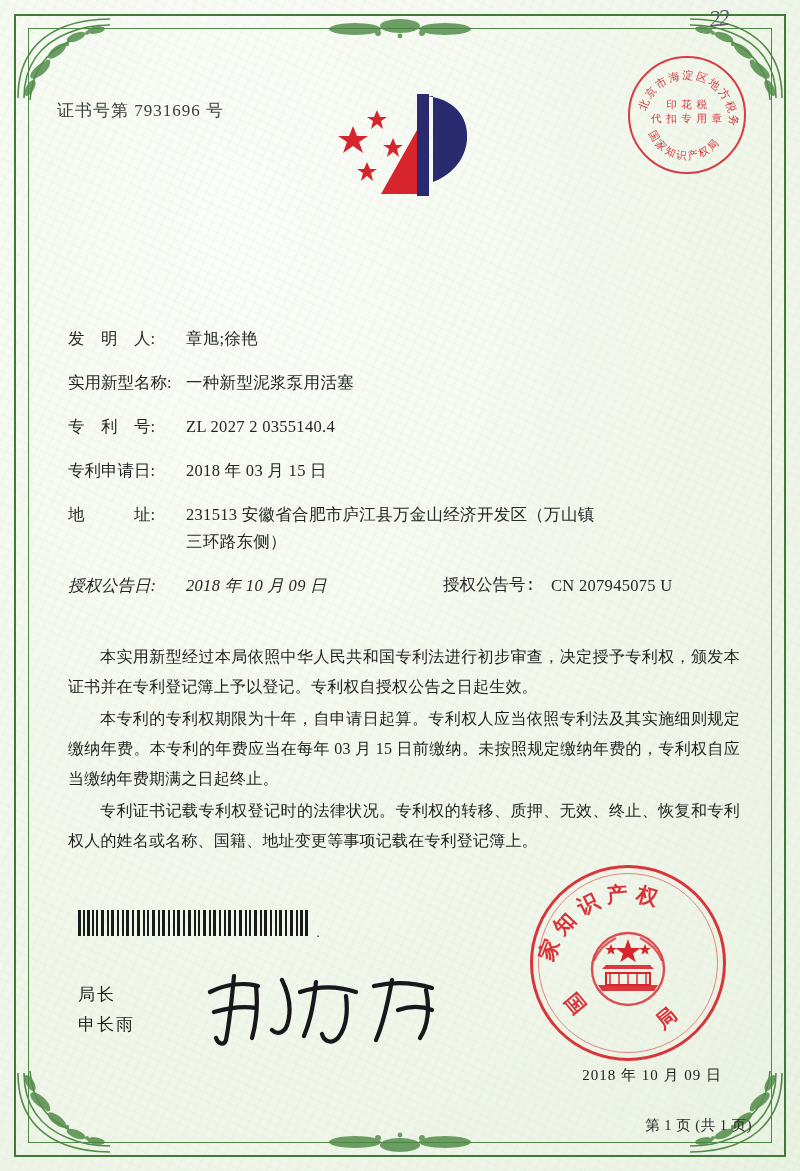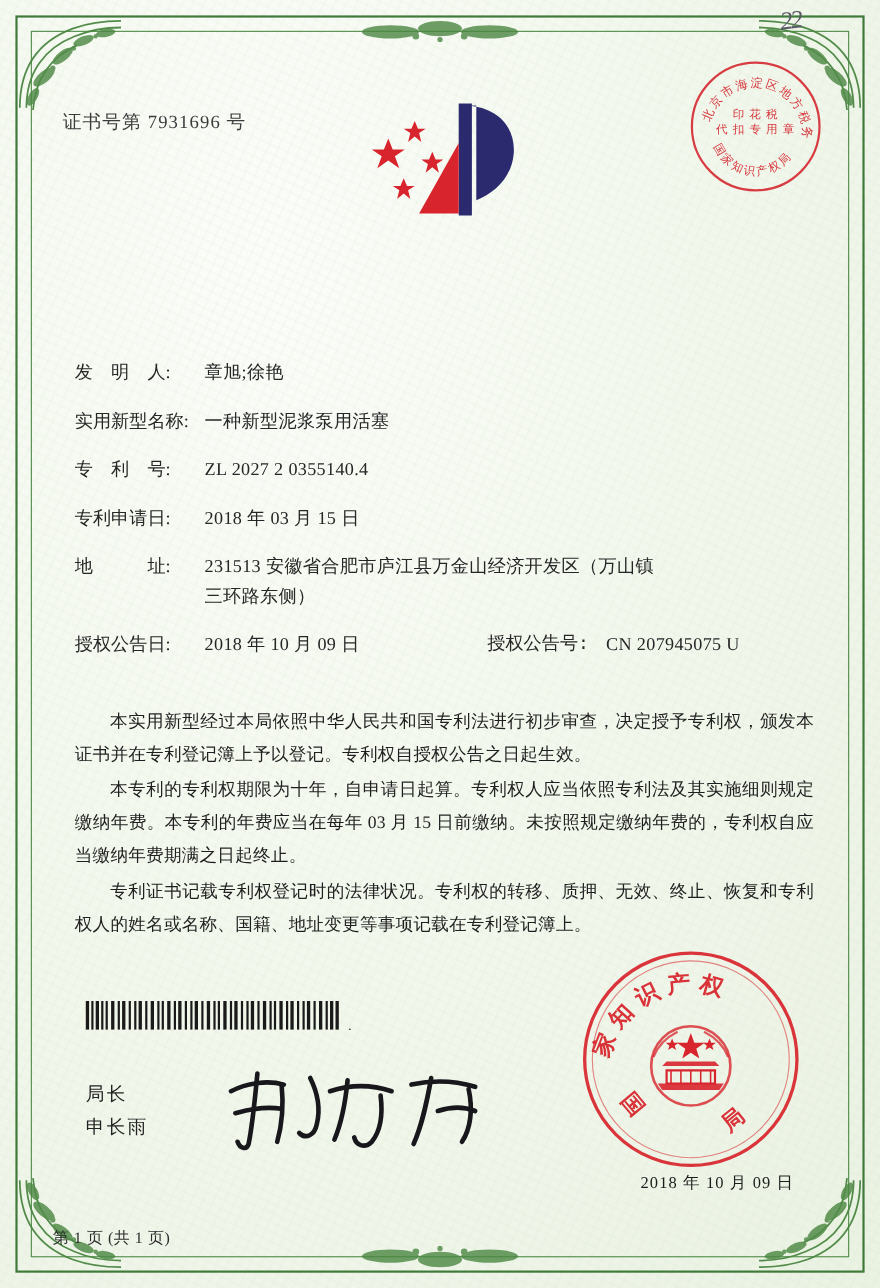--- a/index.html
+++ b/index.html
@@ -176,21 +176,21 @@
   .field-value .second-line {
     display: block;
     margin-top: 4px;
   }
   .row-two-col {
     display: flex;
     align-items: flex-start;
     margin-bottom: 14px;
     line-height: 23px;
   }
-  .col-a { width: 375px; flex: 0 0 375px; display: flex; }
+  .col-a { width: 375px; flex: 0 0 375px; display: flex; font-style: italic; }
   .col-b { flex: 1; display: flex; }
   .col-b .field-label { width: 108px; flex: 0 0 108px; font-family: Liberation Mono, monospace; }
 
   
   .paras {
     position: absolute;
     left: 20px;
     right: 12px;
     top: 600px;
     font-size: 16px;
@@ -274,21 +274,21 @@
     font-size: 15px;
     color: #1d1d1d;
     letter-spacing: 1px;
   }
 
   
   .footer {
     position: absolute;
     left: 0; right: 0;
     bottom: -6px;
-    text-align: left;
+    text-align: right;
     font-size: 14.5px;
     color: #2b2b2b;
     letter-spacing: .5px;
   }
 </style>
 </head>
 <body>
 
 <div class="page">
   <div class="paper-noise"></div>

